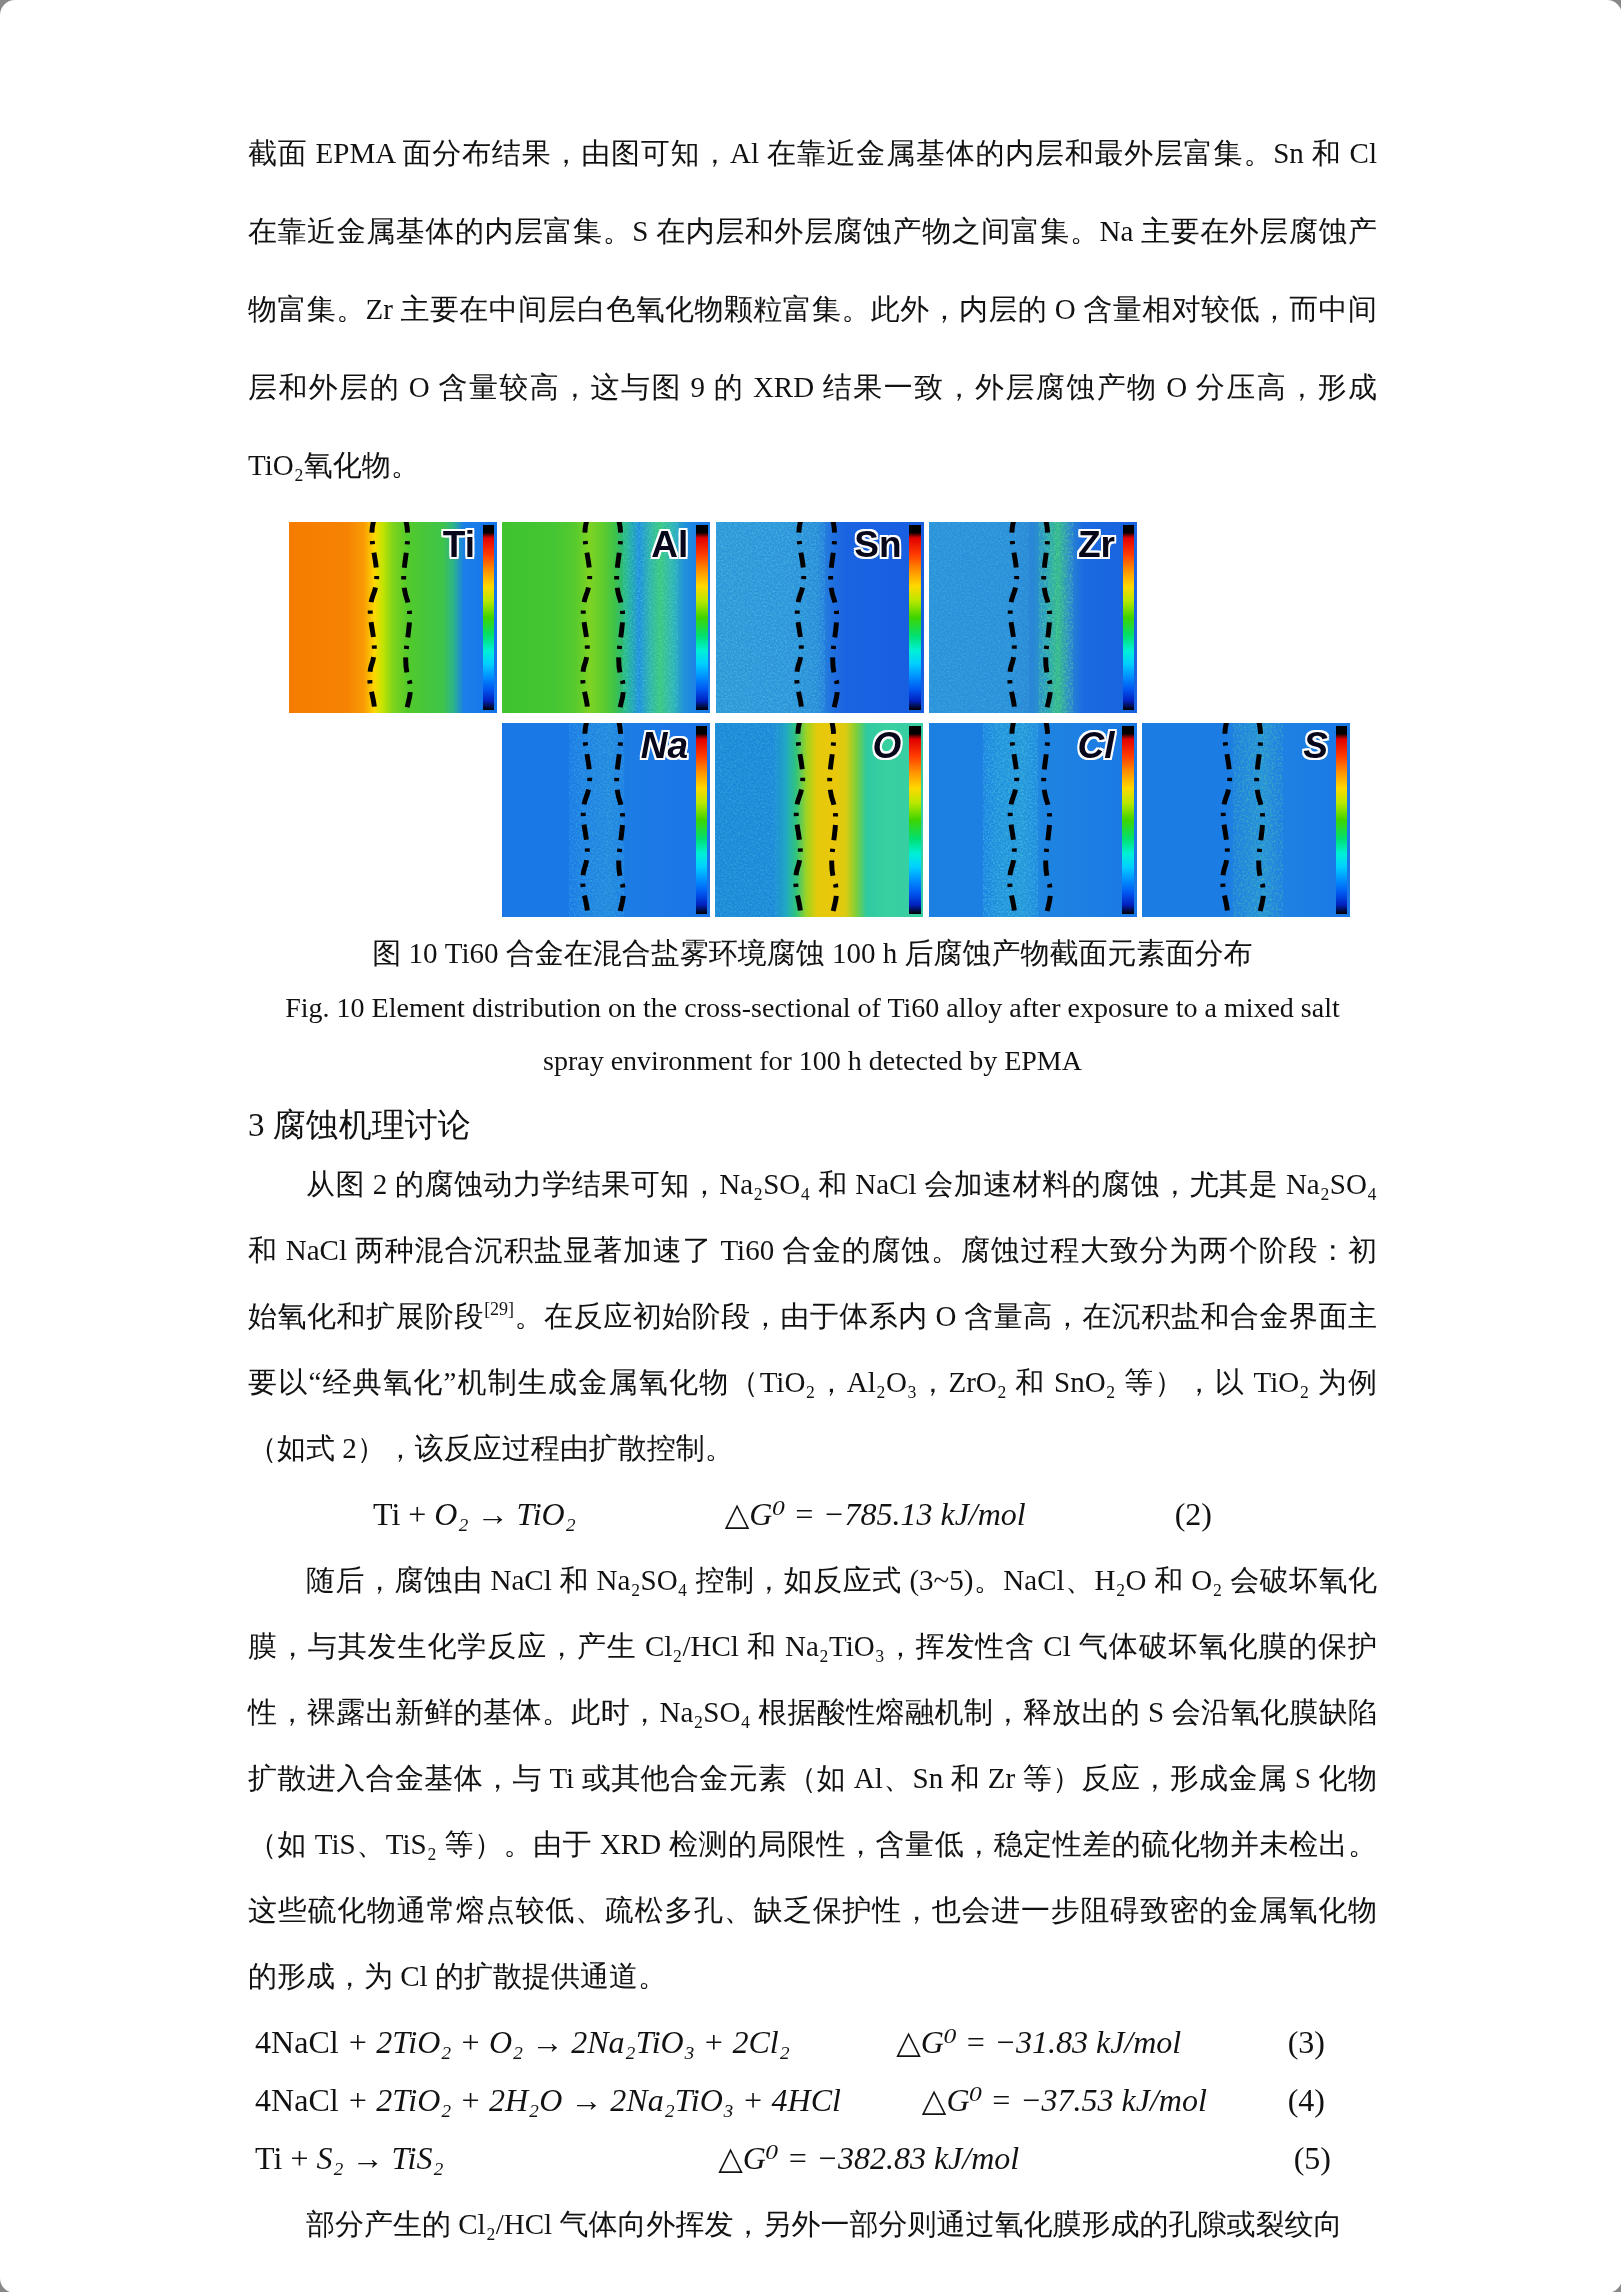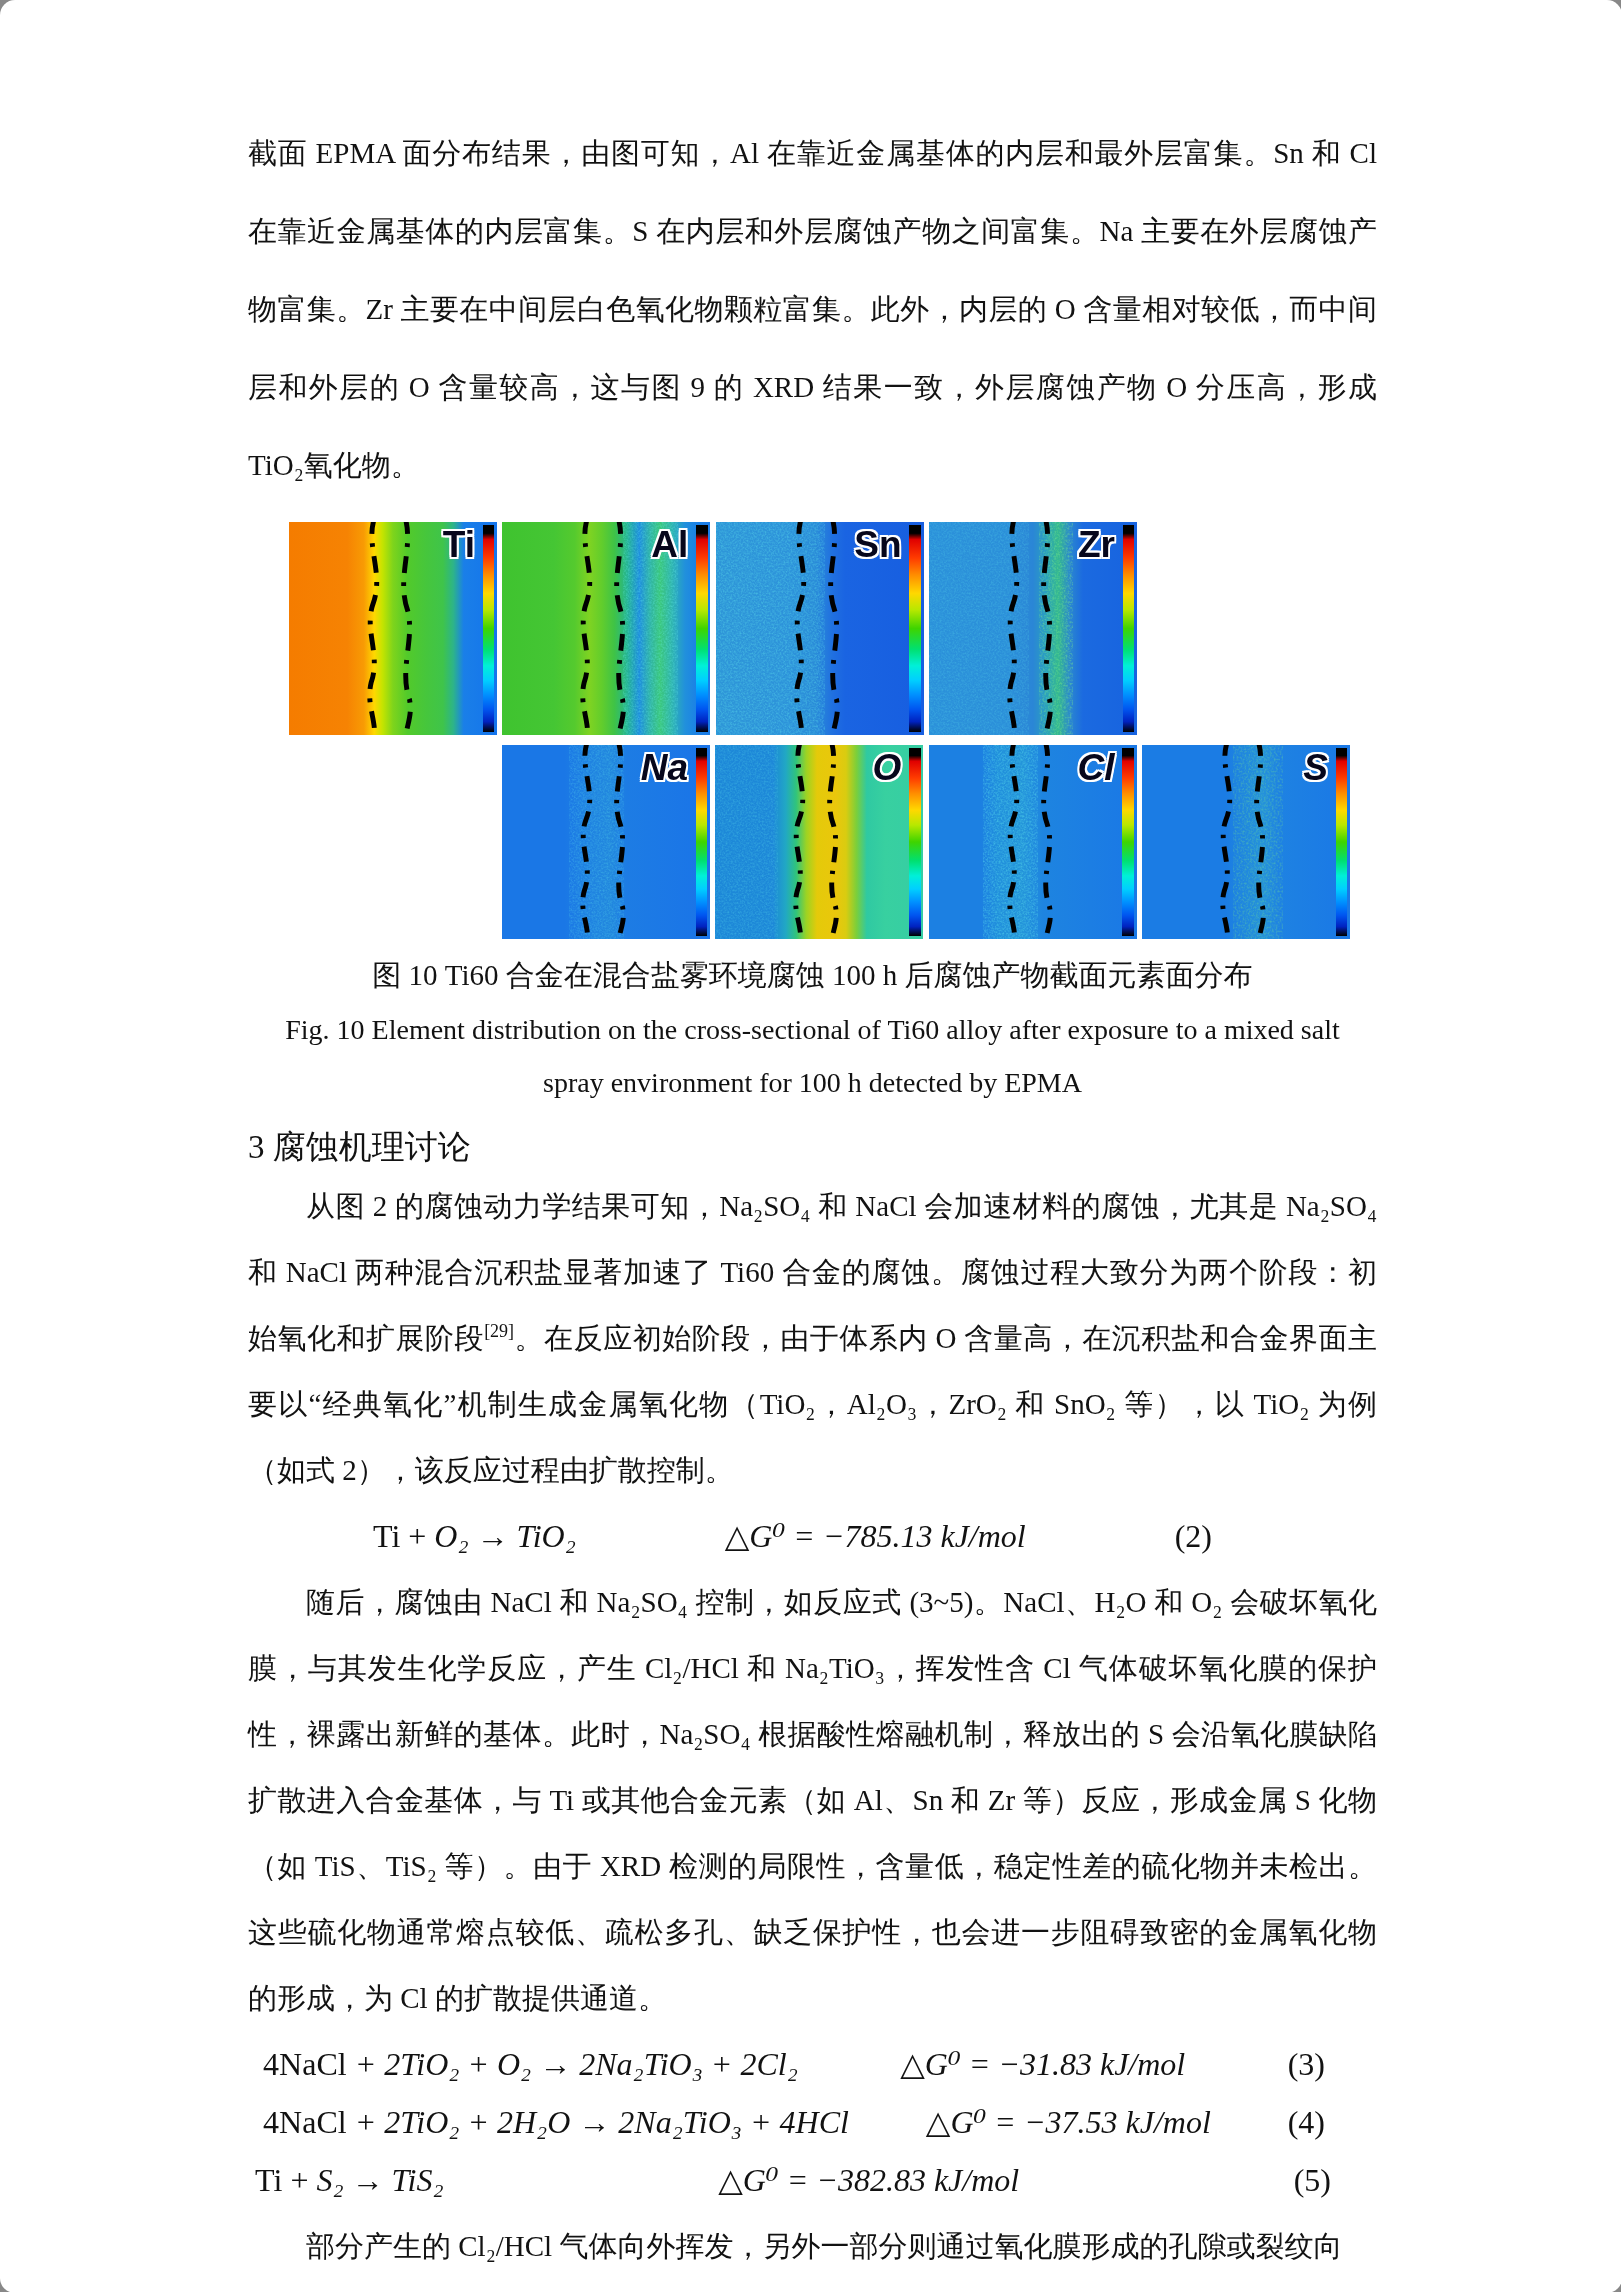--- a/index.html
+++ b/index.html
@@ -8,21 +8,21 @@
   .content{position:absolute;left:248px;top:0;width:1129px;padding-top:114px;}
   p.body{margin:0;font-size:29px;line-height:78px;text-align:justify;text-justify:inter-ideograph;}
   p.body.tight{line-height:66px;}
   .indent{text-indent:2em;}
   sup.ref{font-size:0.62em;vertical-align:super;line-height:0;}
 
   
   .figure{margin:18px 0 0 41px;width:1060px;}
   .frow{display:flex;gap:5.3px;}
   .frow.row2{margin-top:10px;margin-left:213px;font-style:italic;}
-  .panel{position:relative;flex:0 0 208px;height:213px;overflow:hidden;background:#1a7ce8;}
+  .panel{position:relative;flex:0 0 208px;height:191px;overflow:hidden;background:#1a7ce8;}
   .row2 .panel{height:194px;}
   .p-sem{background:linear-gradient(90deg,#ececec 0%,#e2e2e2 18%,#d5d5d5 32%,#a9a9a9 40%,#8f8f8f 47%,#828282 55%,#747474 63%,#121212 70%,#000 78%,#000 100%);}
   .p-ti{background:linear-gradient(90deg,#f57c00 0%,#f68303 28%,#f89b04 36%,#ffd800 41%,#c4e400 45%,#7ed41c 50%,#52ca2b 57%,#46c63c 66%,#3fc44a 74%,#2db489 79%,#1a7fe8 84%,#1474ec 100%);}
   .p-al{background:linear-gradient(90deg,#3fc32f 0%,#45c634 25%,#55ca2e 35%,#7fd322 42%,#62cd2c 48%,#3fc346 54%,#26b590 60%,#1e8ede 66%,#2fb2a8 71%,#3bc77c 76%,#2fb3b2 82%,#2190dc 88%,#1b80e6 94%,#1a7ce8 100%);}
   .p-sn{background:linear-gradient(90deg,#2e96d8 0%,#2d93da 35%,#2a8cd8 48%,#2070e0 56%,#1a64e2 62%,#175ee0 100%);}
   .p-zr{background:linear-gradient(90deg,#2b91da 0%,#2b8fd9 38%,#2a86d6 50%,#2a9fc0 56%,#35b990 62%,#2a86d0 68%,#1b6ae0 74%,#1763e0 100%);}
   .p-na{background:linear-gradient(90deg,#1a77e6 0%,#1a77e6 30%,#1f82e2 40%,#2288de 52%,#1d7ce4 60%,#1a74e8 100%);}
   .p-o{background:linear-gradient(90deg,#1d88d8 0%,#1d88d8 28%,#21a8c4 34%,#30c47c 39%,#9ed322 44%,#e4ca0a 49%,#eac70c 58%,#d9cc10 63%,#7ccf3a 68%,#2fc9a2 73%,#38d0a0 82%,#36cda4 100%);}
   .p-cl{background:linear-gradient(90deg,#1c80e2 0%,#1c80e2 25%,#2190dc 33%,#2495da 45%,#1e84e0 55%,#1a78e6 100%);}
   .p-s{background:linear-gradient(90deg,#1b7ce4 0%,#1b7ce4 40%,#2088de 50%,#2592da 58%,#1e82e2 66%,#1a78e6 100%);}
@@ -49,21 +49,21 @@
   .p-s  .spk{left:44%;width:24%;opacity:.6;filter:url(#fNoiseGreen);}
 
   .cap-zh{margin:12.5px 0 0 0;font-size:29px;line-height:46px;text-align:center;}
   .cap-en{margin:5.3px 0 0 0;font-size:28px;line-height:53px;text-align:center;}
   .sec-head{margin:12.5px 0 0 0;font-size:33px;line-height:52px;font-weight:normal;}
 
   .eq{display:flex;justify-content:space-between;align-items:baseline;font-size:32px;line-height:50px;margin:8px 0;}
   .eq .lhs i,.eq .mid{font-style:italic;}
   .eq .num{font-style:normal;}
   .eq-2{padding:0 165px 0 125px;}
-  .eq-3,.eq-4{padding:0 52px 0 7.1px;margin-left:8px;}
+  .eq-3,.eq-4{padding:0 52px 0 7.1px;}
   .eq-5{padding:0 46px 0 7.1px;}
 </style>
 </head>
 <body>
 
 <svg width="0" height="0" style="position:absolute" aria-hidden="true">
   <defs>
     <filter id="fNoiseCyan" x="0" y="0" width="100%" height="100%">
       <feTurbulence type="fractalNoise" baseFrequency="0.55" numOctaves="2" seed="7" stitchTiles="stitch"></feTurbulence>
       <feColorMatrix type="matrix" values="0 0 0 0 0.15  0 0 0 0 0.92  0 0 0 0 0.88  1.3 0 0 0 -0.5"></feColorMatrix>

